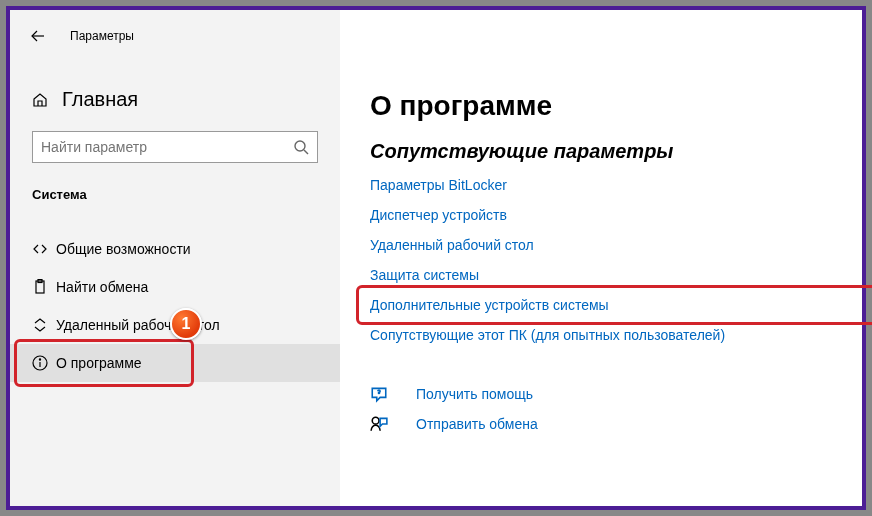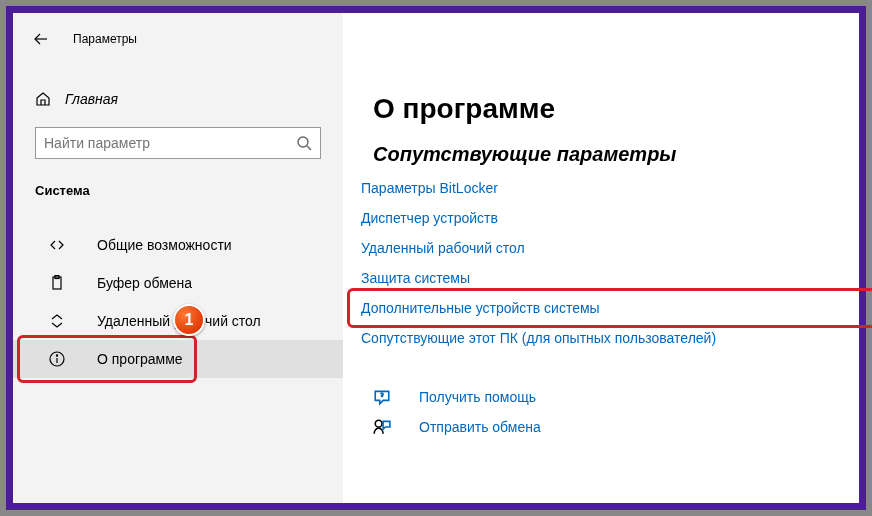--- a/index.html
+++ b/index.html
@@ -1,40 +1,40 @@
 <!DOCTYPE html>
 <html><head>
 <meta charset="utf-8">
 <style>
   * { box-sizing: border-box; margin: 0; padding: 0; font-family: "Segoe UI", Arial, sans-serif; }
   body { background: #888; width: 872px; height: 516px; }
-  .frame { position: absolute; left: 6px; top: 6px; width: 860px; height: 504px; border: 7px solid #4c1d95; background: #fff; display: flex; }
+  .frame { position: absolute; left: 6px; top: 6px; width: 860px; height: 504px; border: 4px solid #4c1d95; background: #fff; display: flex; }
   .sidebar { width: 330px; height: 100%; background: #f3f3f3; padding-top: 14px; }
   .main { flex: 1; height: 100%; background: #fff; padding: 24px 0 0 0; position: relative; }
   .topbar { position: absolute; top: 0; right: 0; height: 40px; display: flex; align-items: center; }
   .win-btn { width: 46px; height: 30px; display: flex; align-items: center; justify-content: center; cursor: pointer; }
   .win-btn svg { stroke: #000; stroke-width: 1; }
   .titlebar { display: flex; align-items: center; padding-left: 20px; height: 24px; gap: 24px; margin-bottom: 32px; }
   .back-arrow { width: 16px; height: 16px; cursor: pointer; }
   .title-text { font-size: 12px; color: #000; }
   .home-row { display: flex; align-items: center; padding: 8px 22px; gap: 14px; }
   .home-row svg { width: 16px; height: 16px; }
-  .home-label { font-size: 14px; font-style: italic; }
+  .home-label { font-size: 20px; }
   .search-box { margin: 12px 22px 18px 22px; height: 32px; border: 1px solid #999; background: #fff; display: flex; align-items: center; padding: 12px 8px; }
   .search-box input { flex: 1; border: none; outline: none; font-size: 14px; background: transparent; }
   .search-box svg { width: 16px; height: 16px; }
   .section-head { font-size: 13px; font-weight: 700; padding: 6px 22px 12px 22px; }
   .nav-list { margin-top: 16px; }
-  .nav-item { display: flex; align-items: center; padding: 11px 36px; gap: 32px; font-size: 14px; position: relative; cursor: pointer; }
+  .nav-item { display: flex; align-items: center; padding: 11px 22px; gap: 8px; font-size: 14px; position: relative; cursor: pointer; }
   .nav-item svg { width: 16px; height: 16px; flex-shrink: 0; }
   .nav-item.selected { background: #e0e0e0; }
   .nav-item .highlight-box { position: absolute; border: 3px solid #d2232a; border-radius: 6px; left: 4px; right: 146px; top: -5px; bottom: -5px; pointer-events: none; }
   .main h1 { font-size: 28px; font-weight: 600; margin: 56px 0 18px 30px; }
   .main h2 { font-size: 20px; font-weight: 600; margin: 0 0 14px 30px; font-style: italic; }
-  .link-list { margin-left: 18px; display: flex; flex-direction: column; gap: 14px; }
+  .link-list { margin-left: 30px; display: flex; flex-direction: column; gap: 14px; }
   .link-item { font-size: 14px; color: #0067c0; cursor: pointer; display: flex; align-items: center; gap: 10px; width: fit-content; }
   .link-highlight { position: relative; }
   .link-highlight .hbox { position: absolute; border: 3px solid #d2232a; border-radius: 6px; left: -14px; top: -12px; right: -24px; bottom: -12px; pointer-events: none; }
   .aux-list { margin: 42px 0 0 30px; display: flex; flex-direction: column; gap: 12px; }
   .aux-item { display: flex; align-items: center; gap: 28px; font-size: 14px; color: #0067c0; cursor: pointer; width: fit-content;}
   .aux-item svg { width: 18px; height: 18px; }
   .badge { position: absolute; width: 32px; height: 32px; border-radius: 50%; background: radial-gradient(circle at 35% 30%, #ff7a33, #e23b0a 70%); color: #fff; font-weight: 700; font-size: 16px; display: flex; align-items: center; justify-content: center; border: 2px solid #fff; box-shadow: 0 1px 3px rgba(0,0,0,.4); z-index: 5; }
 </style>
 </head>
 <body>
@@ -92,21 +92,21 @@
         <svg viewBox="0 0 16 16" fill="none" stroke="#000" stroke-width="1.2">
             <path d="M6 4L2 8l4 4M10 4l4 4-4 4"></path>
           </svg>
         <span>Общие возможности</span>
       </div>
       <div class="nav-item">
         <svg viewBox="0 0 16 16" fill="none" stroke="#000" stroke-width="1.2">
             <rect x="4" y="2" width="8" height="12"></rect>
             <rect x="6" y="0.5" width="4" height="3"></rect>
           </svg>
-        <span>Буфер обмена</span>
+        <span>Найти обмена</span>
       </div>
       <div class="nav-item">
         <svg viewBox="0 0 16 16" fill="none" stroke="#000" stroke-width="1.2">
             <path d="M3 6l5-4 5 4M3 10l5 4 5-4"></path>
           </svg>
         <span>Удаленный рабочий стол</span>
         <div class="badge" style="left:160px;top:2px;">1</div>
       </div>
       <div class="nav-item selected">
         <svg viewBox="0 0 16 16" fill="none" stroke="#000" stroke-width="1.2">

